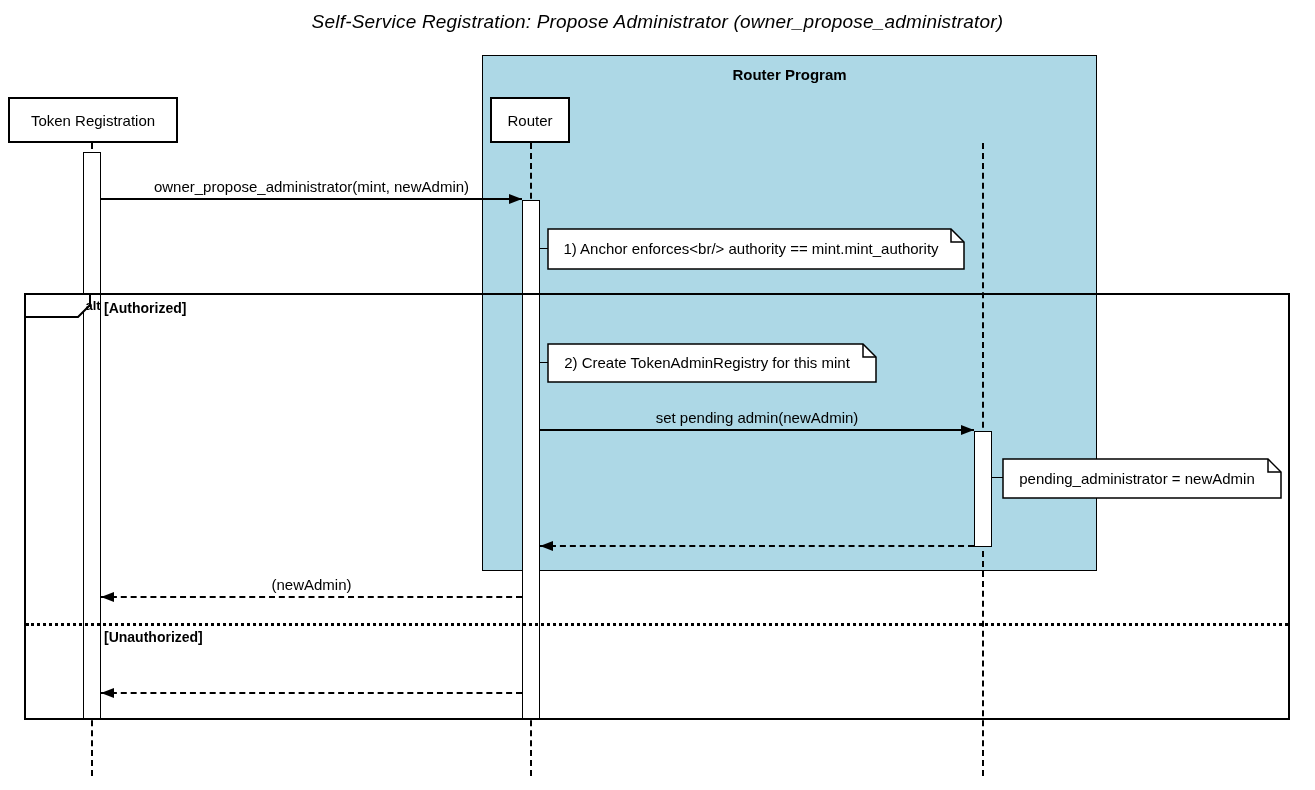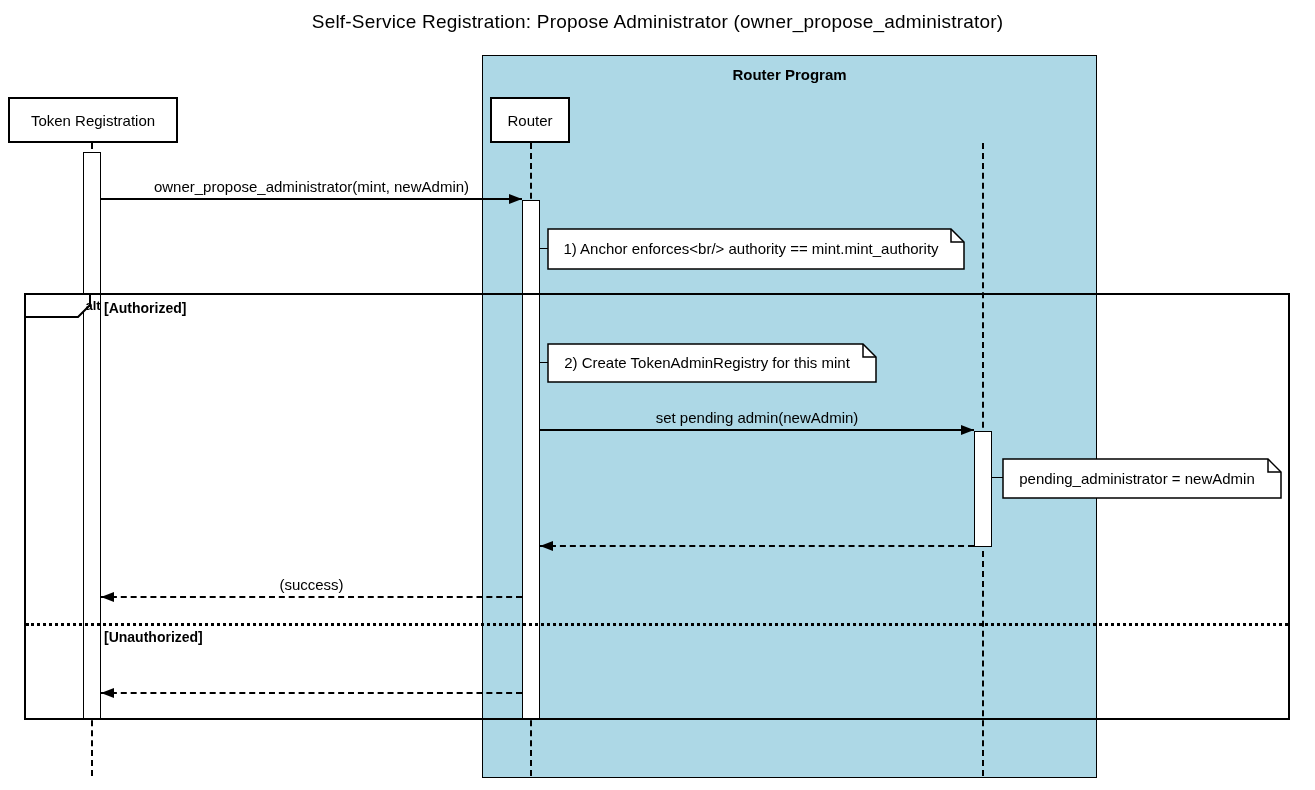--- a/index.html
+++ b/index.html
@@ -2,25 +2,25 @@
 <html><head>
 <meta charset="utf-8">
 <style>
   html,body { margin:0; padding:0; background:#fff; }
   .canvas {
     position:relative; width:1315px; height:790px; background:#ffffff;
     font-family:"Liberation Sans", sans-serif; color:#000; overflow:hidden;
   }
   .title {
     position:absolute; top:11px; left:0; width:100%; text-align:center;
-    font-size:19px; letter-spacing:0.2px;
+    font-size:19px; letter-spacing:0.2px;font-style:italic;
   }
   
   .group-box {
-    position:absolute; left:482px; top:55px; width:615px; height:723px;
+    position:absolute; left:482px; top:55px; width:615px; height:516px;
     background:#ADD8E6; border:1.5px solid #000; box-sizing:border-box;
   }
   .group-label {
     position:absolute; top:10px; left:0; width:100%; text-align:center;
     font-weight:bold; font-size:15px;
   }
   
   .participant {
     position:absolute; height:46px; background:#fff; border:2px solid #000;
     box-sizing:border-box; display:flex; align-items:center; justify-content:center;
@@ -125,21 +125,21 @@
     <div class="line solid"></div>
     <div class="arrow right"></div>
   </div>
 
   <div class="msg" id="m3">
     <div class="line dashed"></div>
     <div class="arrow left"></div>
   </div>
 
   <div class="msg" id="m4">
-    <div class="lbl">(success)</div>
+    <div class="lbl">(newAdmin)</div>
     <div class="line dashed"></div>
     <div class="arrow left"></div>
   </div>
 
   <div class="msg" id="m5">
     <div class="line dashed"></div>
     <div class="arrow left"></div>
   </div>
 
   <div class="connector" id="conn1"></div>

